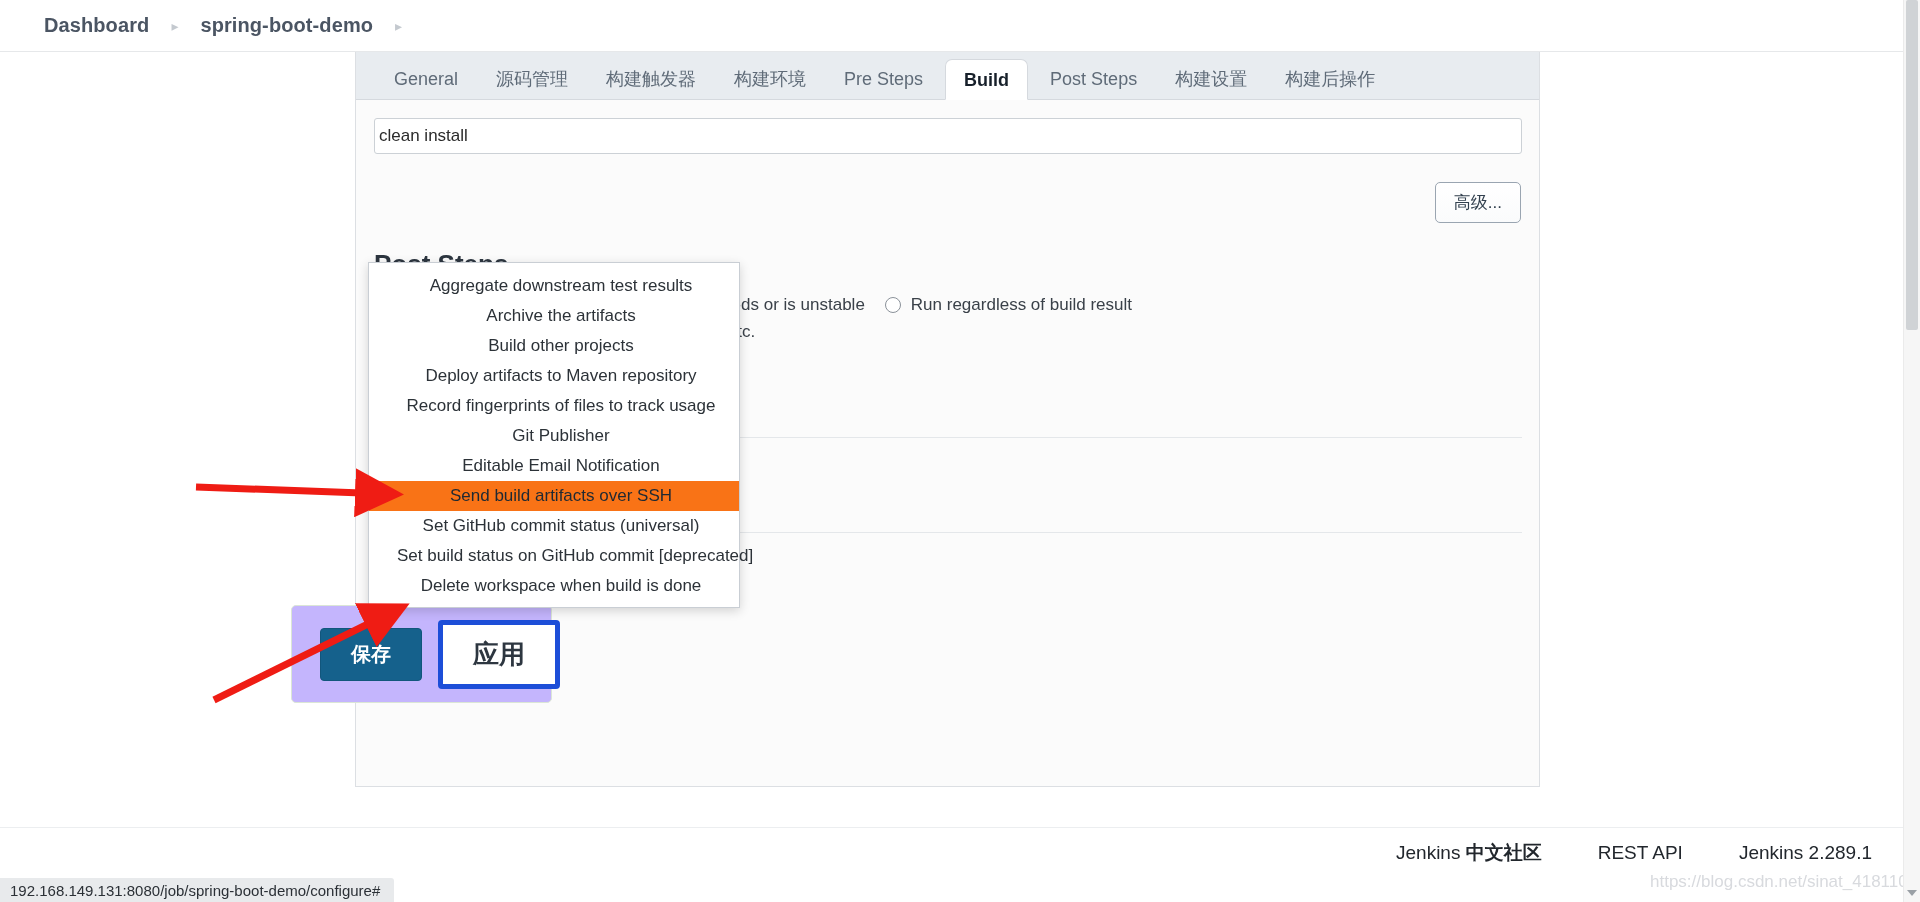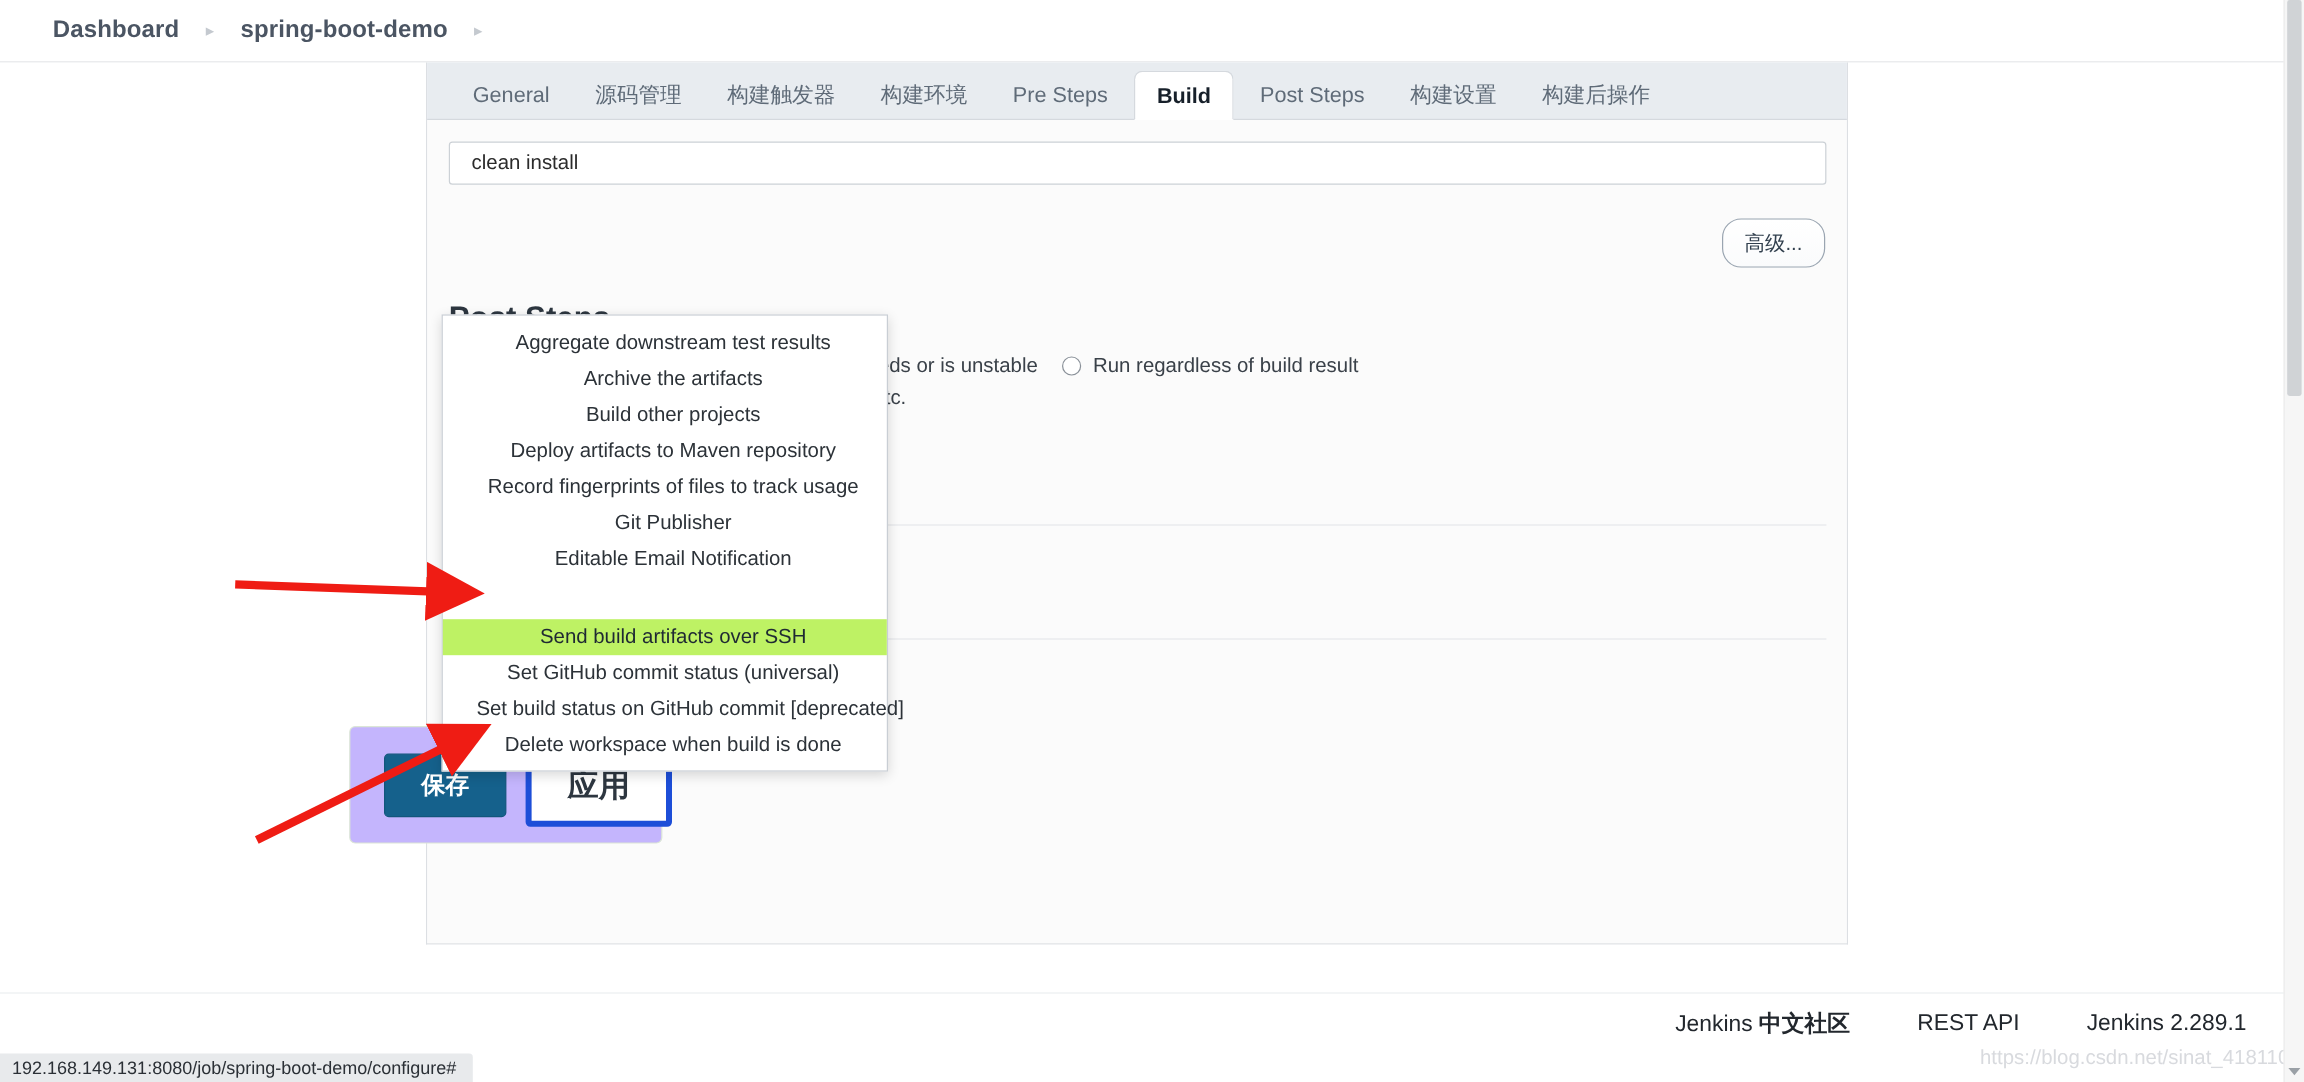--- a/index.html
+++ b/index.html
@@ -105,40 +105,40 @@
   }
 
   .goals-input {
     display: block;
     width: 1148px;
     height: 36px;
     box-sizing: border-box;
     font-size: 17px;
     color: #2b2b2b;
     font-family: "Liberation Sans", "DejaVu Sans", sans-serif;
-    padding: 4px 18px;
+    padding: 4px 4px;
     background: #ffffff;
     border: 1px solid #ccd1d6;
     border-radius: 3px;
     outline: none;
   }
 
   .adv-row {
     display: flex;
     justify-content: flex-end;
     padding-right: 4px;
     margin-top: 28px;
   }
   .btn-grey {
     font-family: "Liberation Sans", "DejaVu Sans", sans-serif;
     font-size: 17px;
     color: #32404e;
     background: linear-gradient(#ffffff, #fafbfc);
     border: 1px solid #9aa5b1;
-    border-radius: 16px;
+    border-radius: 5px;
     padding: 8px 18px;
     cursor: pointer;
     white-space: nowrap;
   }
 
   .section-title {
     font-size: 26px;
     font-weight: bold;
     color: #2d3640;
     margin: 26px 0 0 0;
@@ -268,23 +268,22 @@
     font-size: 17px;
     color: #2c3238;
     line-height: 30px;
     height: 30px;
     padding: 0 14px 0 28px;
     white-space: nowrap;
     cursor: pointer;
     text-align: center;
   }
   .dd-item.selected {
-    background: #bef264;
+    background: #f97316;
     color: #1f2933;
-    margin-top: 35px;
   }
 
   
   .arrow-svg {
     position: absolute;
     left: 0; top: 0;
     width: 1920px;
     height: 902px;
     pointer-events: none;
     z-index: 60;

